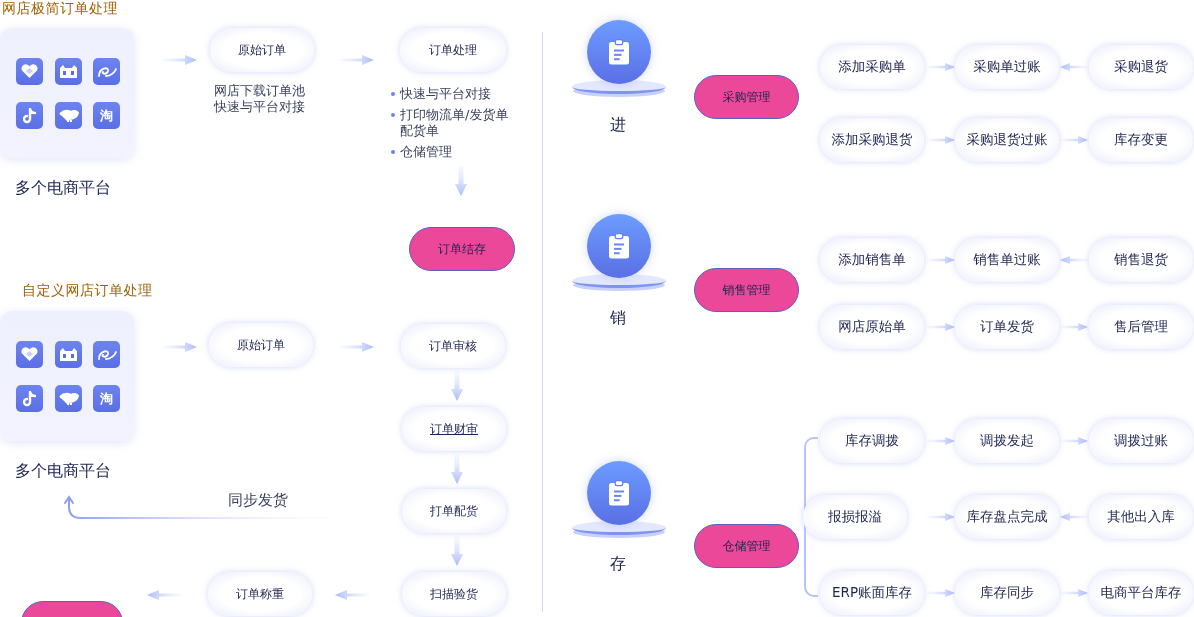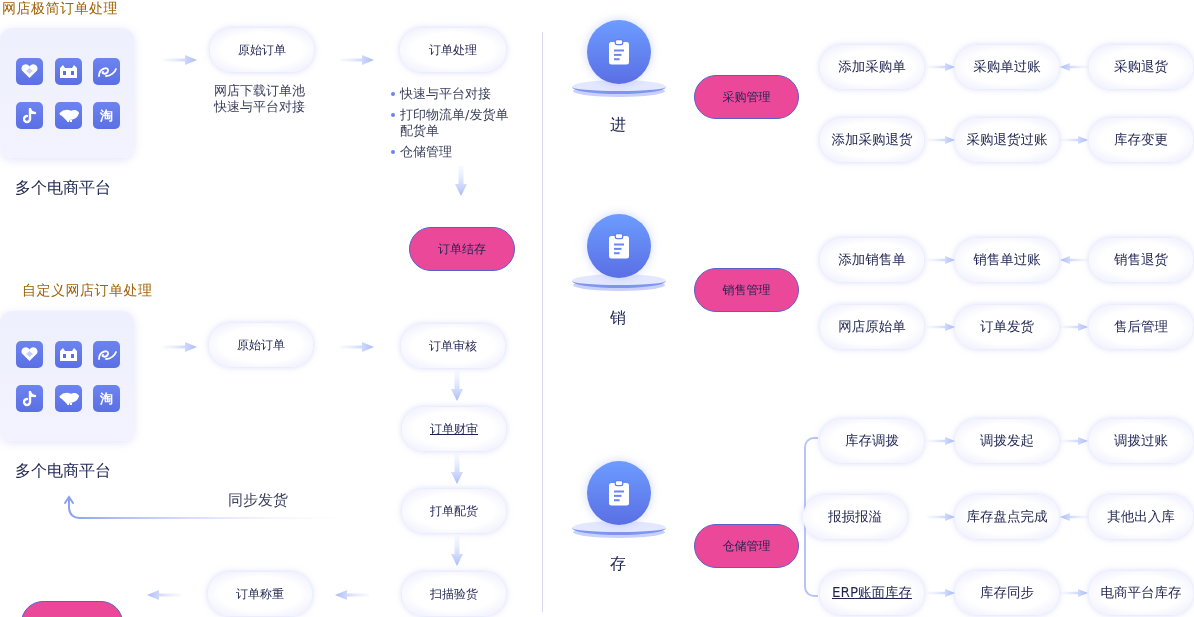--- a/index.html
+++ b/index.html
@@ -327,21 +327,21 @@
 <div class="pill sm" style="left:803px;top:495px;">报损报溢</div>
 <svg class="arrow-h" style="left:927px;top:512px;width:28px;">
     <use href="#arrR"></use>
   </svg>
 <div class="pill sm" style="left:955px;top:495px;">库存盘点完成</div>
 <svg class="arrow-h" style="left:1060px;top:512px;width:28px;">
     <use href="#arrL"></use>
   </svg>
 <div class="pill sm" style="left:1089px;top:495px;">其他出入库</div>
 
-<div class="pill sm" style="left:820px;top:571px;text-decoration:underline;">ERP账面库存</div>
+<div class="pill sm" style="left:820px;top:571px;">ERP账面库存</div>
 <svg class="arrow-h" style="left:927px;top:588px;width:28px;">
     <use href="#arrR"></use>
   </svg>
 <div class="pill sm" style="left:955px;top:571px;">库存同步</div>
 <svg class="arrow-h" style="left:1060px;top:588px;width:28px;">
     <use href="#arrR"></use>
   </svg>
 <div class="pill sm" style="left:1089px;top:571px;">电商平台库存</div>
 
 </body></html>

